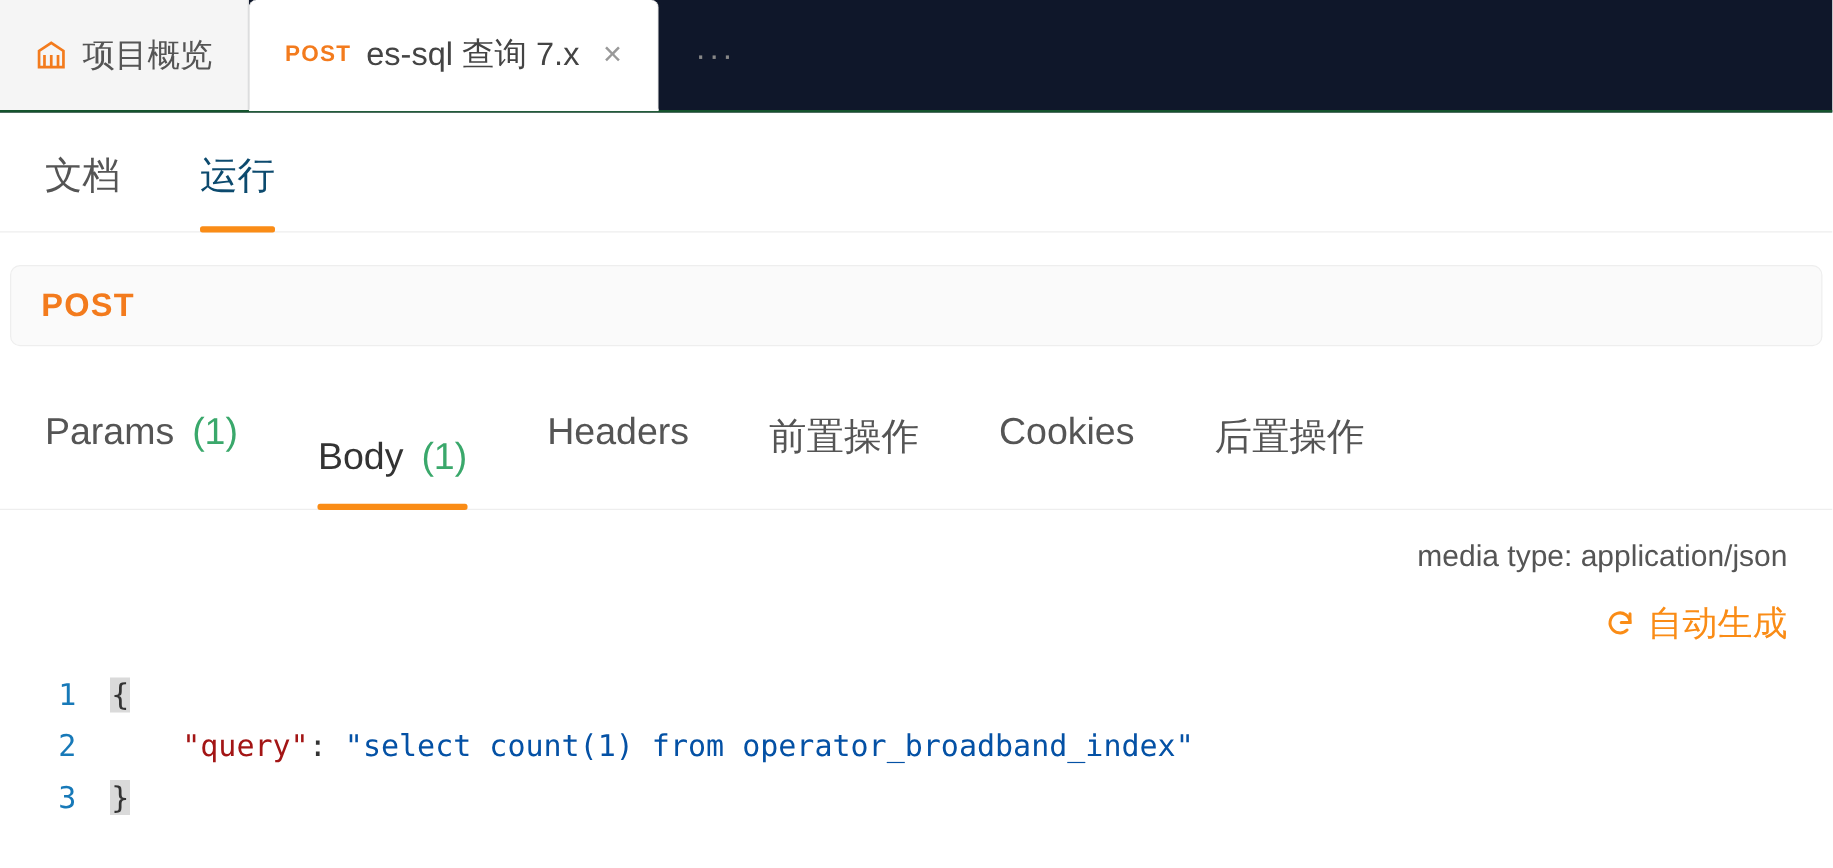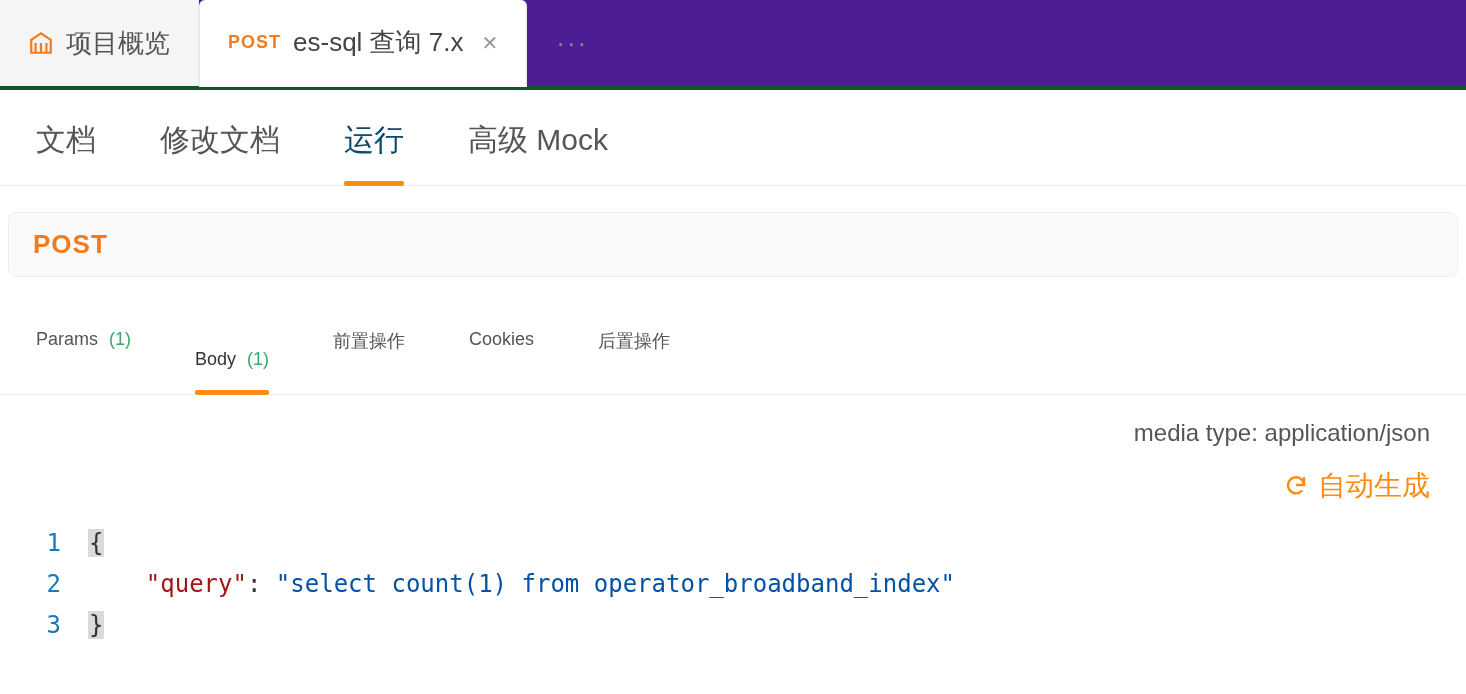--- a/index.html
+++ b/index.html
@@ -9,22 +9,22 @@
       color: #333;
       width: 1466px;
       height: 694px;
       overflow: hidden;
     }
 
     
     .top-tabs {
       display: flex;
       align-items: stretch;
-      background: #4c1d95;
-      border-bottom: 4px solid #14532d;
+      background: #0f172a;
+      border-bottom: 2px solid #14532d;
       height: 90px;
     }
     .top-tab {
       display: flex;
       align-items: center;
       padding: 0 28px;
       font-size: 26px;
       color: #555;
       cursor: pointer;
       gap: 12px;
@@ -131,21 +131,21 @@
       color: #555;
       min-width: 540px;
     }
 
     
     .req-tabs {
       display: flex;
       gap: 64px;
       padding: 26px 36px 0 36px;
       border-bottom: 1px solid #eee;
-      font-size: 18px;
+      font-size: 30px;
     }
     .req-tab {
       padding-bottom: 24px;
       color: #555;
       cursor: pointer;
       position: relative;
     }
     .req-tab .count {
       color: #3aa86b;
       margin-left: 6px;
@@ -239,40 +239,39 @@
   <div class="top-tab active">
     <span class="method-badge">POST</span>
     <span class="tab-title">es-sql 查询 7.x</span>
     <span class="close-x">✕</span>
   </div>
   <div class="top-tab-more">···</div>
 </div>
 
 <div class="sub-tabs">
   <div class="sub-tab">文档</div>
-  <div class="sub-tab">修改文档</div>
   <div class="sub-tab active">运行</div>
-  <div class="sub-tab">高级 Mock</div>
 </div>
 
 <div class="url-bar-wrap">
   <div class="url-bar">
     <span class="method">POST</span>
   </div>
 </div>
 
 <div class="req-tabs">
   <div class="req-tab">
     <span>Params</span>
     <span class="count">(1)</span>
   </div>
   <div class="req-tab active">
     <span>Body</span>
     <span class="count">(1)</span>
   </div>
+  <div class="req-tab">Headers</div>
   <div class="req-tab">前置操作</div>
   <div class="req-tab">Cookies</div>
   <div class="req-tab">后置操作</div>
 </div>
 
 <div class="body-header">
   <span>media type: application/json</span>
 </div>
 <div class="body-actions">
   <span class="auto-gen">

